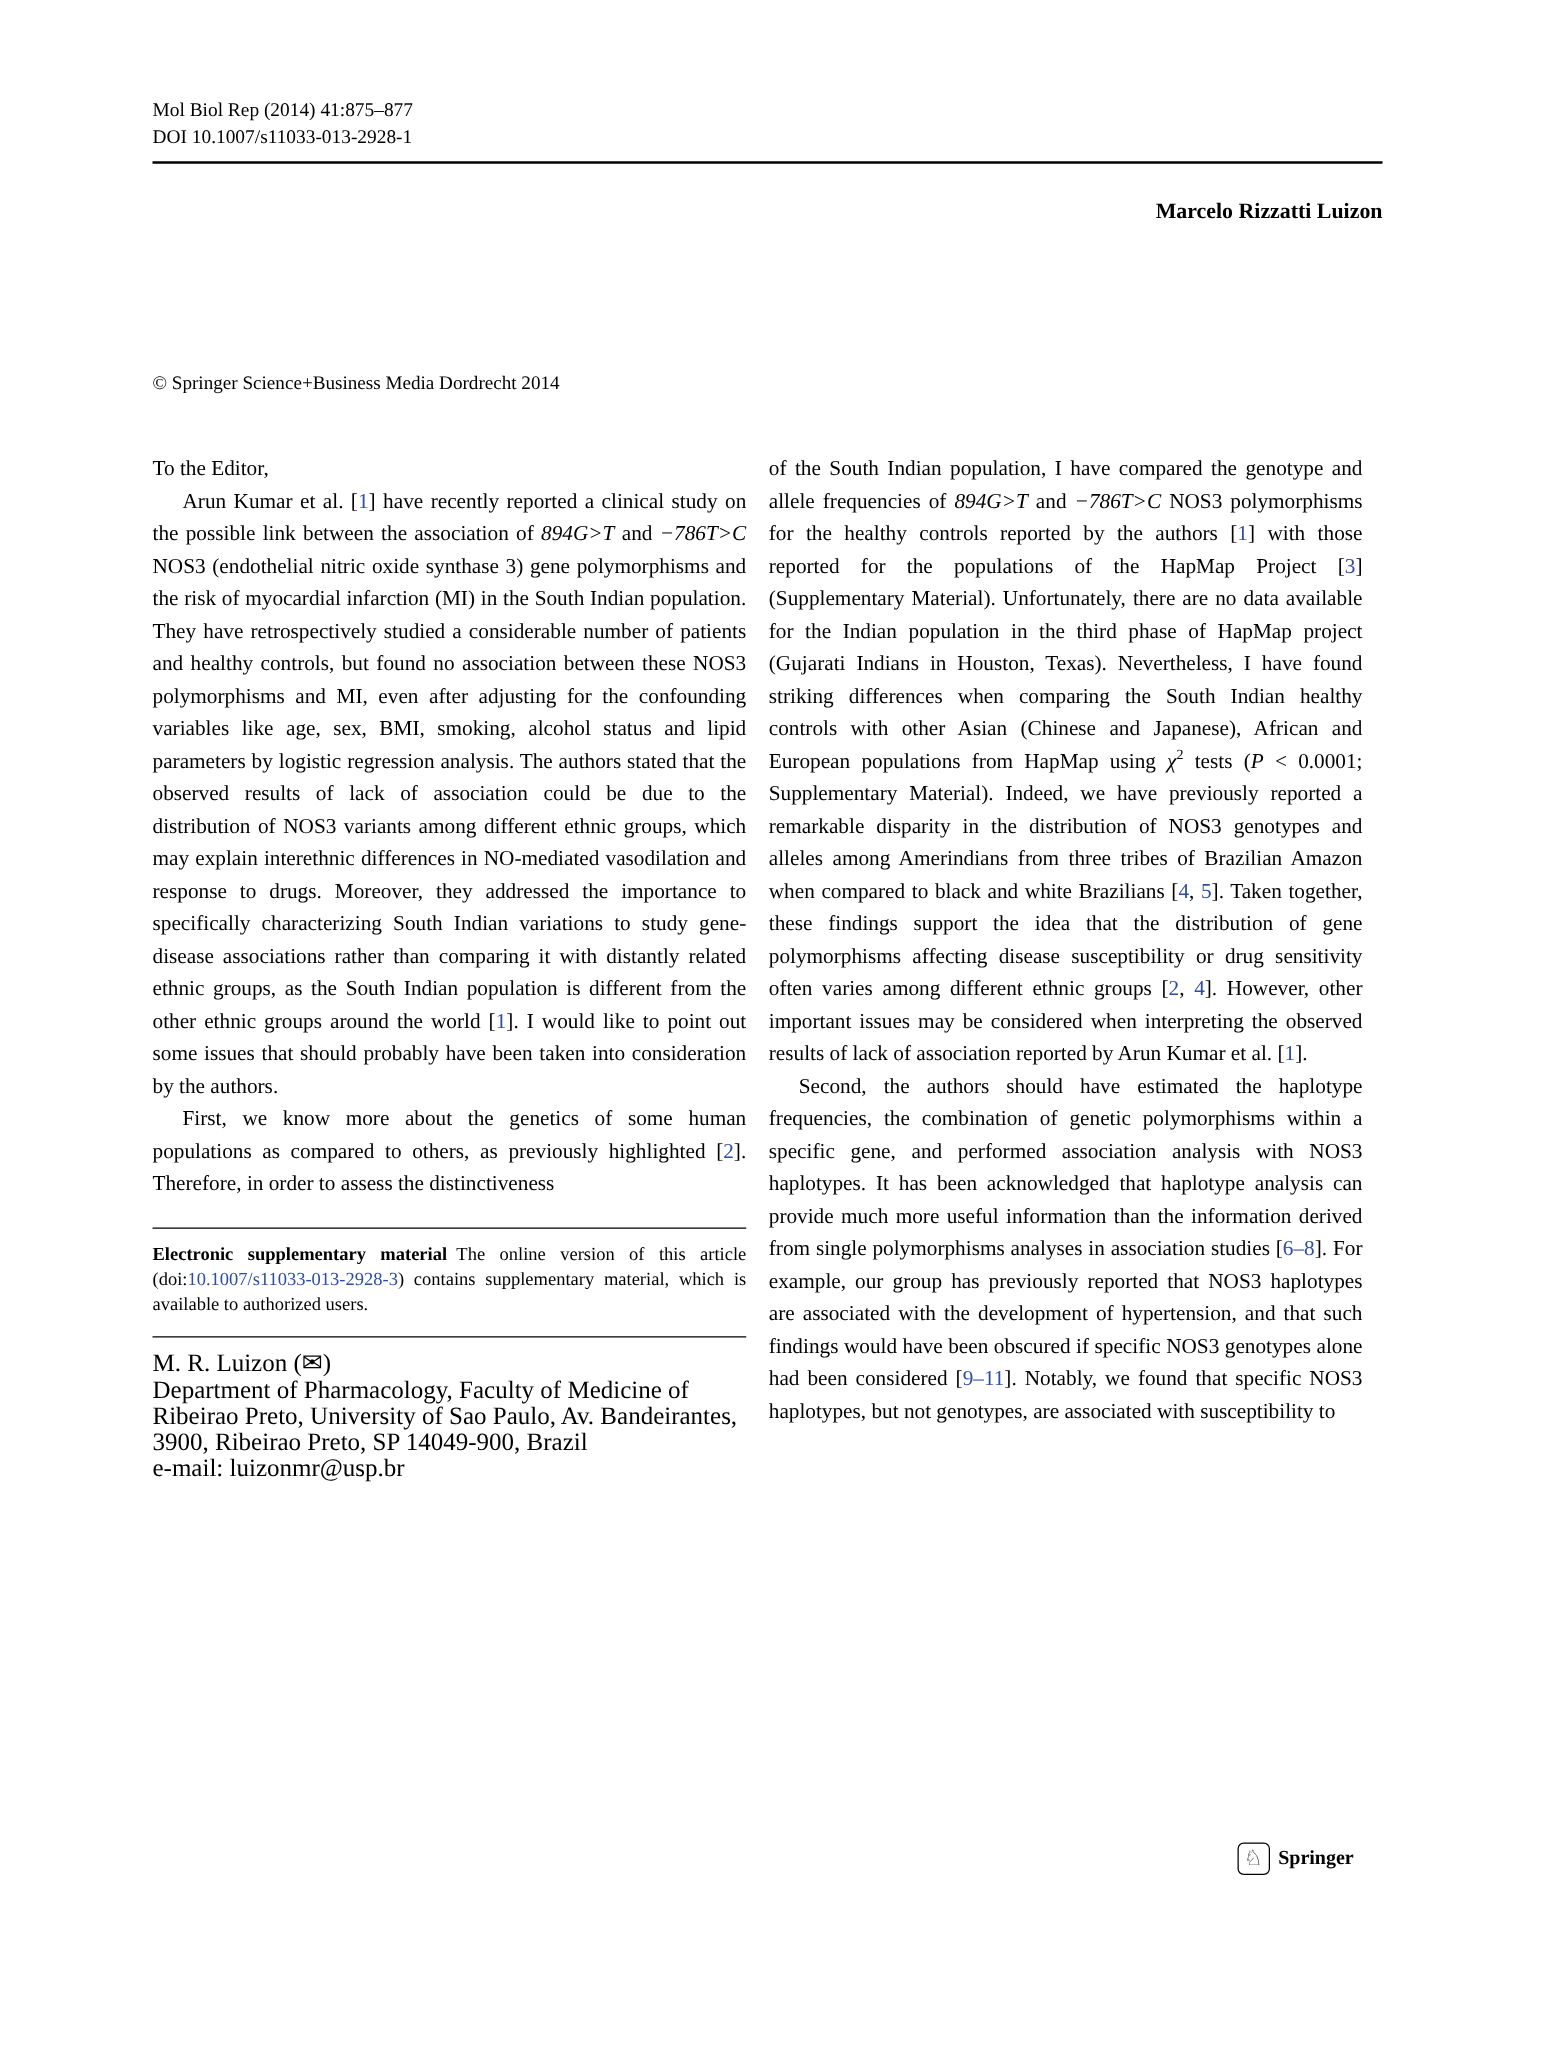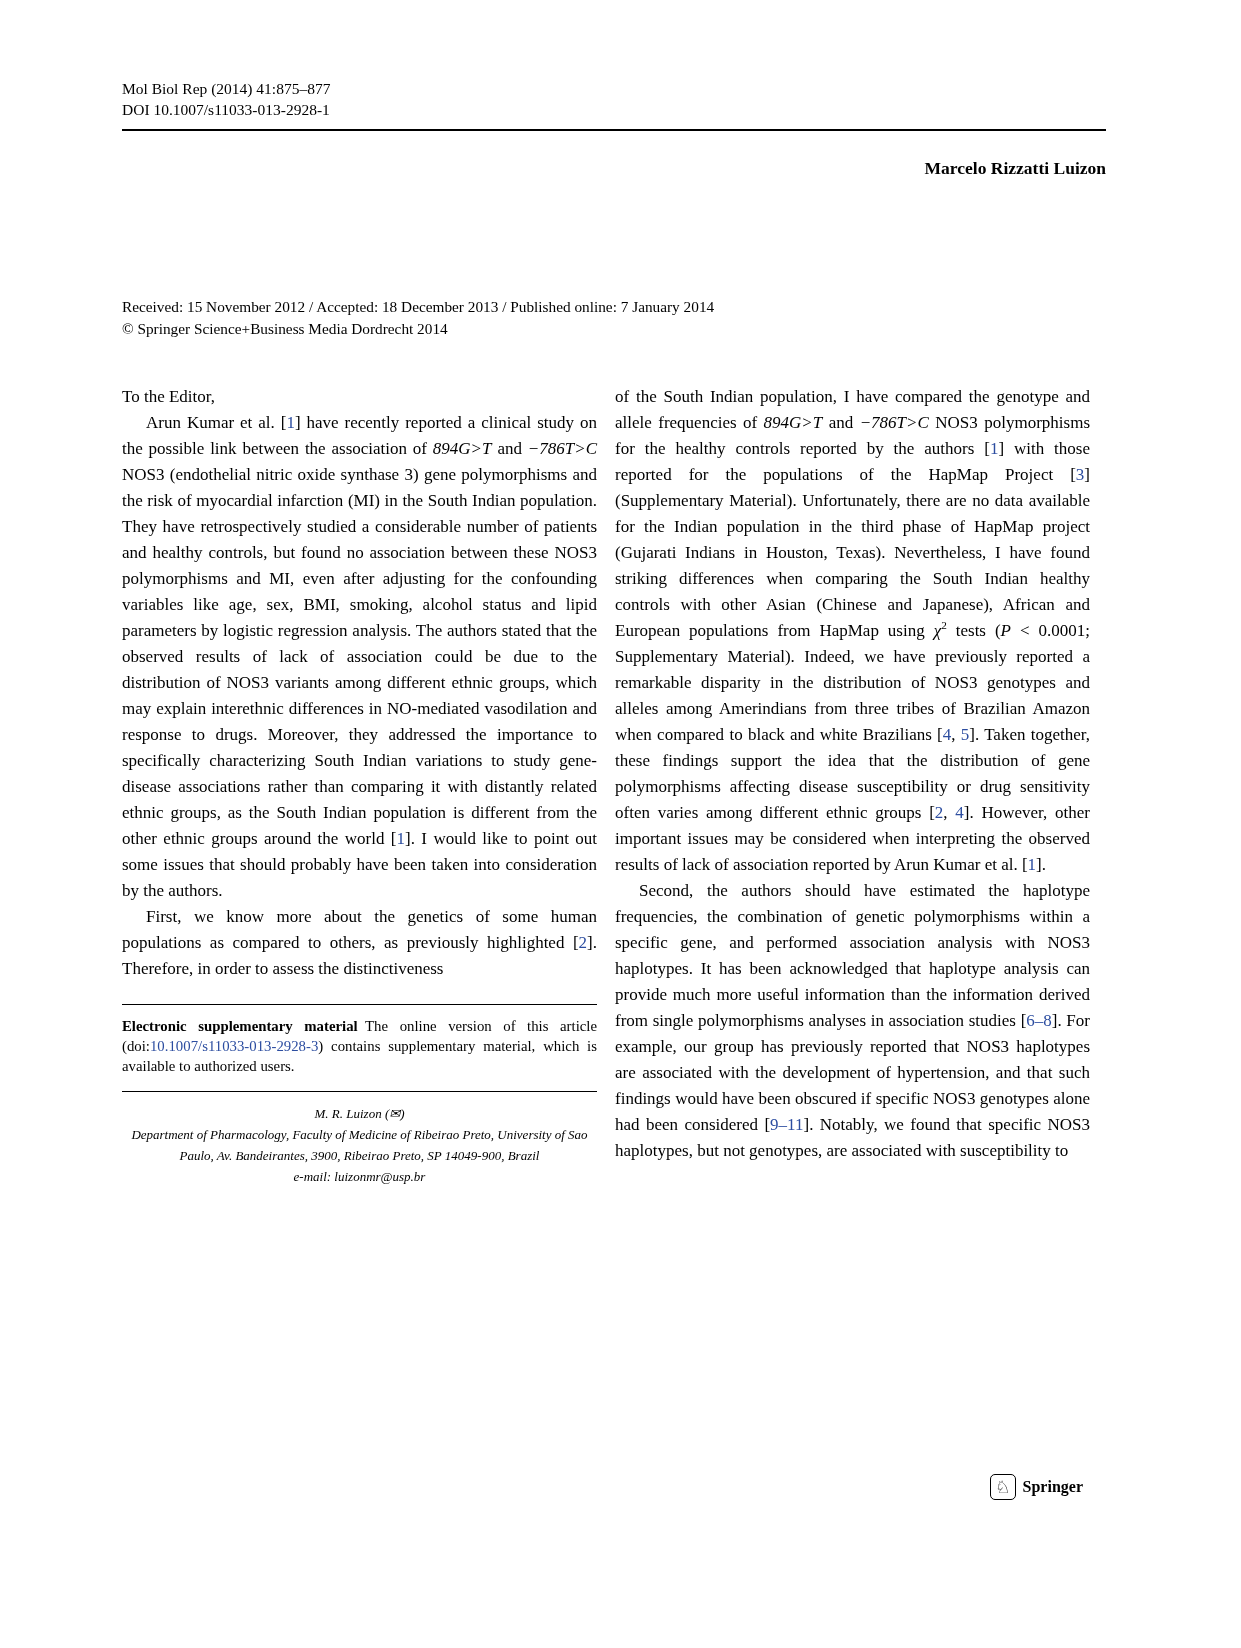--- a/index.html
+++ b/index.html
@@ -45,21 +45,21 @@
 
   .seg-italic { font-style: italic; }
   .seg-bold { font-weight: bold; }
   a.seg-link { color: var(--link-color, #2c4da0); text-decoration: none; cursor: pointer; }
   sup.seg-sup { font-size: 66%; line-height: 0; }
 
   .fn-rule { border: 0; border-top: 1.2px solid #000; margin: 22px 0 11px 0; }
   .fn-rule.mid { margin: 15px 0 11px 0; }
 
   .footnote { font-size: 14.8px; line-height: 20px; text-align: justify; }
-  .address { font-size: 13px; line-height: 21px; text-align: center; font-style: italic; }
+  .address { font-size: 20px; line-height: 21px; text-align: left; }
 
   .springer {
     position: absolute;
     top: 1474px;
     right: 158px;
     display: flex;
     align-items: center;
     gap: 7px;
   }
   .springer .logo {
@@ -85,21 +85,20 @@
       <div>Mol Biol Rep (2014) 41:875–877</div>
       <div>DOI 10.1007/s11033-013-2928-1</div>
     </div>
 
     <hr class="header-rule">
 
 
     <div class="author">Marcelo Rizzatti Luizon</div>
 
     <div class="dates">
-      <div>Received: 15 November 2012 / Accepted: 18 December 2013 / Published online: 7 January 2014</div>
       <div>© Springer Science+Business Media Dordrecht 2014</div>
     </div>
 
     <div class="columns">
       <div class="col">
         <div>
             <p class="para"><span>To the Editor,</span></p>
             <p class="para indent"><span>Arun Kumar et al. [</span><a href="#" class="seg-link">1</a><span>] have recently reported a clinical study on the possible link between the association of </span><span class="seg-italic">894G&gt;T</span><span> and </span><span class="seg-italic">−786T&gt;C</span><span> NOS3 (endothelial nitric oxide synthase 3) gene polymorphisms and the risk of myocardial infarction (MI) in the South Indian population. They have retrospectively studied a considerable number of patients and healthy controls, but found no association between these NOS3 polymorphisms and MI, even after adjusting for the confounding variables like age, sex, BMI, smoking, alcohol status and lipid parameters by logistic regression analysis. The authors stated that the observed results of lack of association could be due to the distribution of NOS3 variants among different ethnic groups, which may explain interethnic differences in NO-mediated vasodilation and response to drugs. Moreover, they addressed the importance to specifically characterizing South Indian variations to study gene-disease associations rather than comparing it with distantly related ethnic groups, as the South Indian population is different from the other ethnic groups around the world [</span><a href="#" class="seg-link">1</a><span>]. I would like to point out some issues that should probably have been taken into consideration by the authors.</span></p>
             <p class="para indent"><span>First, we know more about the genetics of some human populations as compared to others, as previously highlighted [</span><a href="#" class="seg-link">2</a><span>]. Therefore, in order to assess the distinctiveness</span></p>
           </div>

